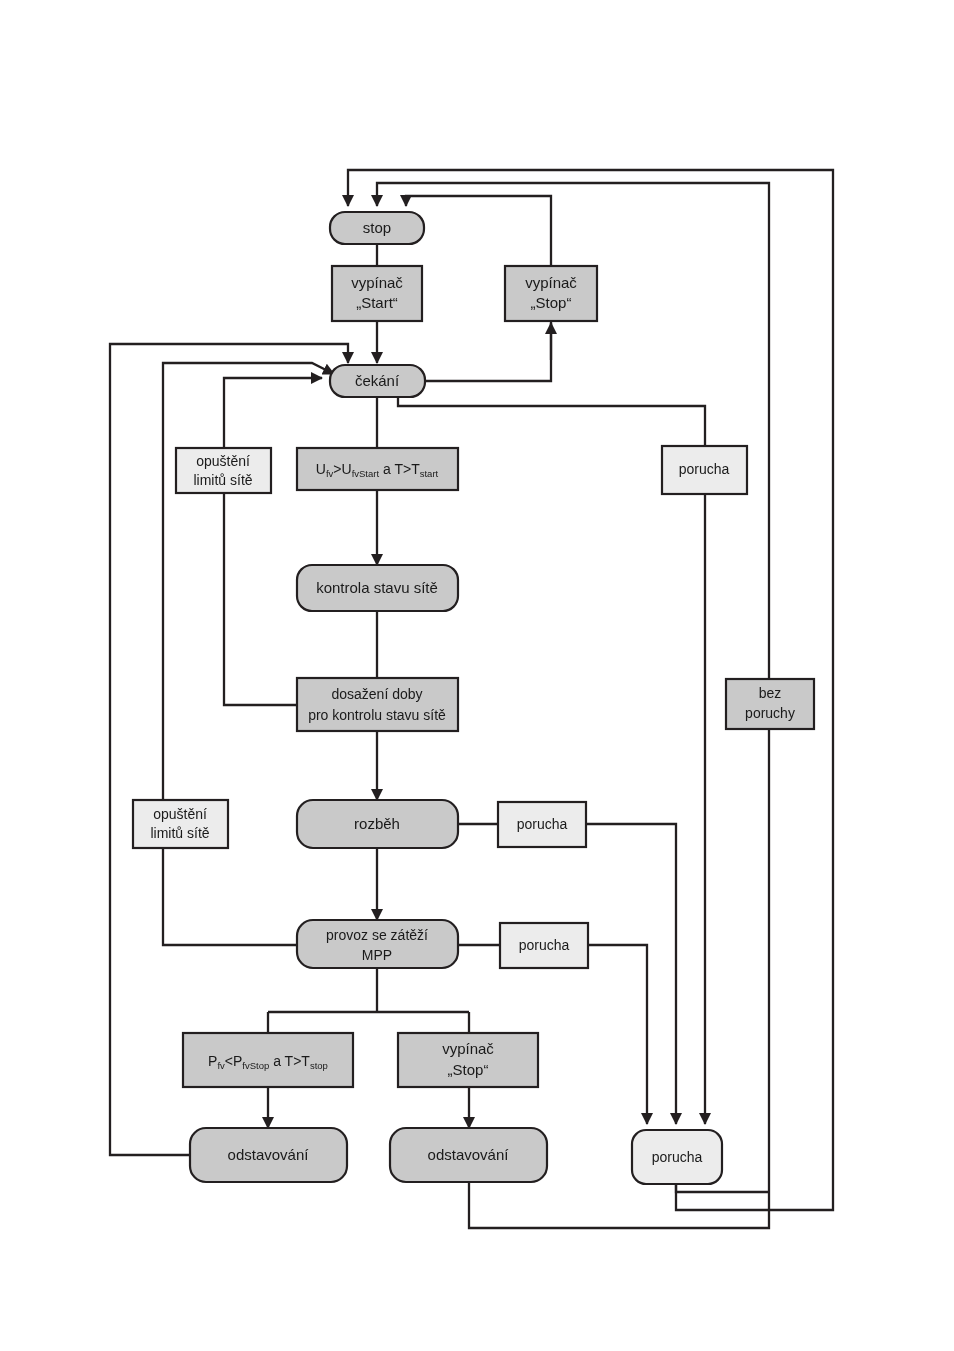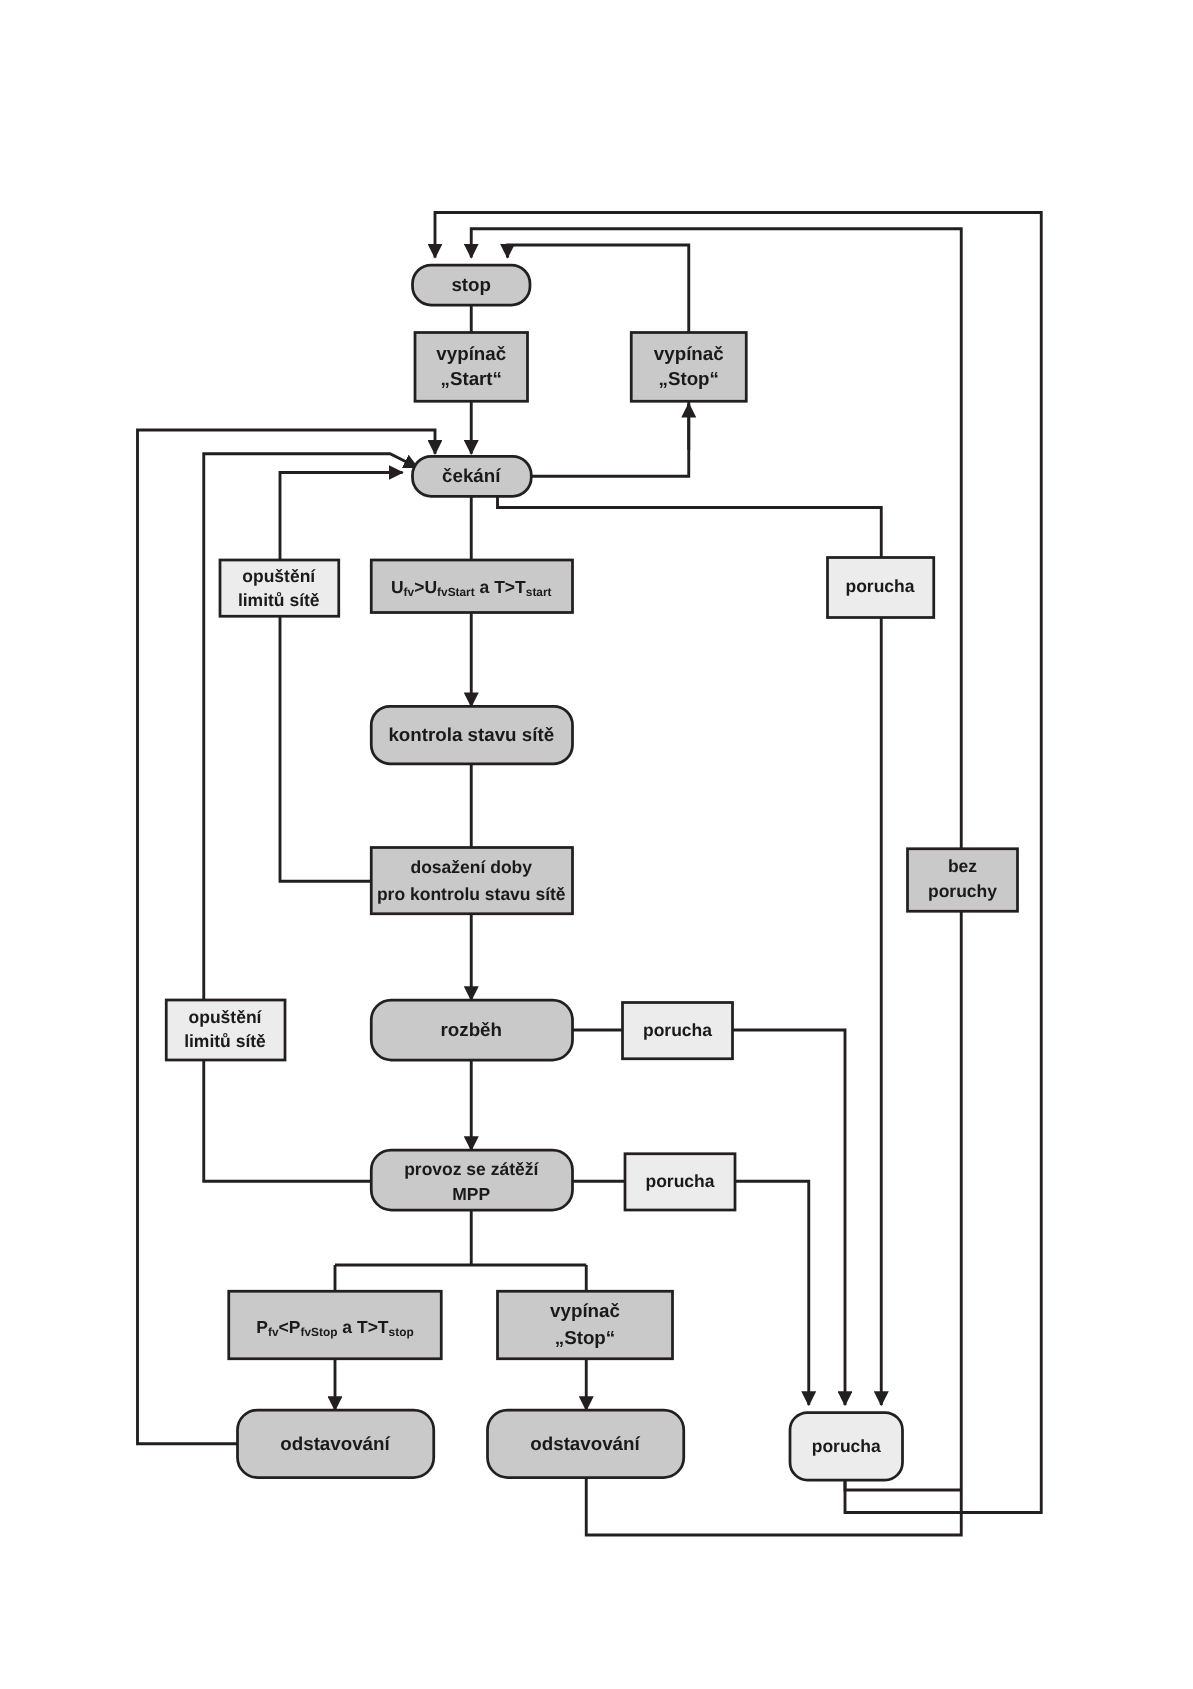--- a/index.html
+++ b/index.html
@@ -11,21 +11,20 @@
     width: 954px;
     height: 1351px;
     font-family: "Liberation Sans", sans-serif;
     overflow: hidden;
   }
   #diagram-root {
     position: relative;
     width: 954px;
     height: 1351px;
     background: #ffffff;
-    font-weight: bold;
   }
   svg#flowchart {
     display: block;
     width: 954px;
     height: 1351px;
   }
   .node-shape {
     stroke: #231f20;
     stroke-width: 2.2;
   }

